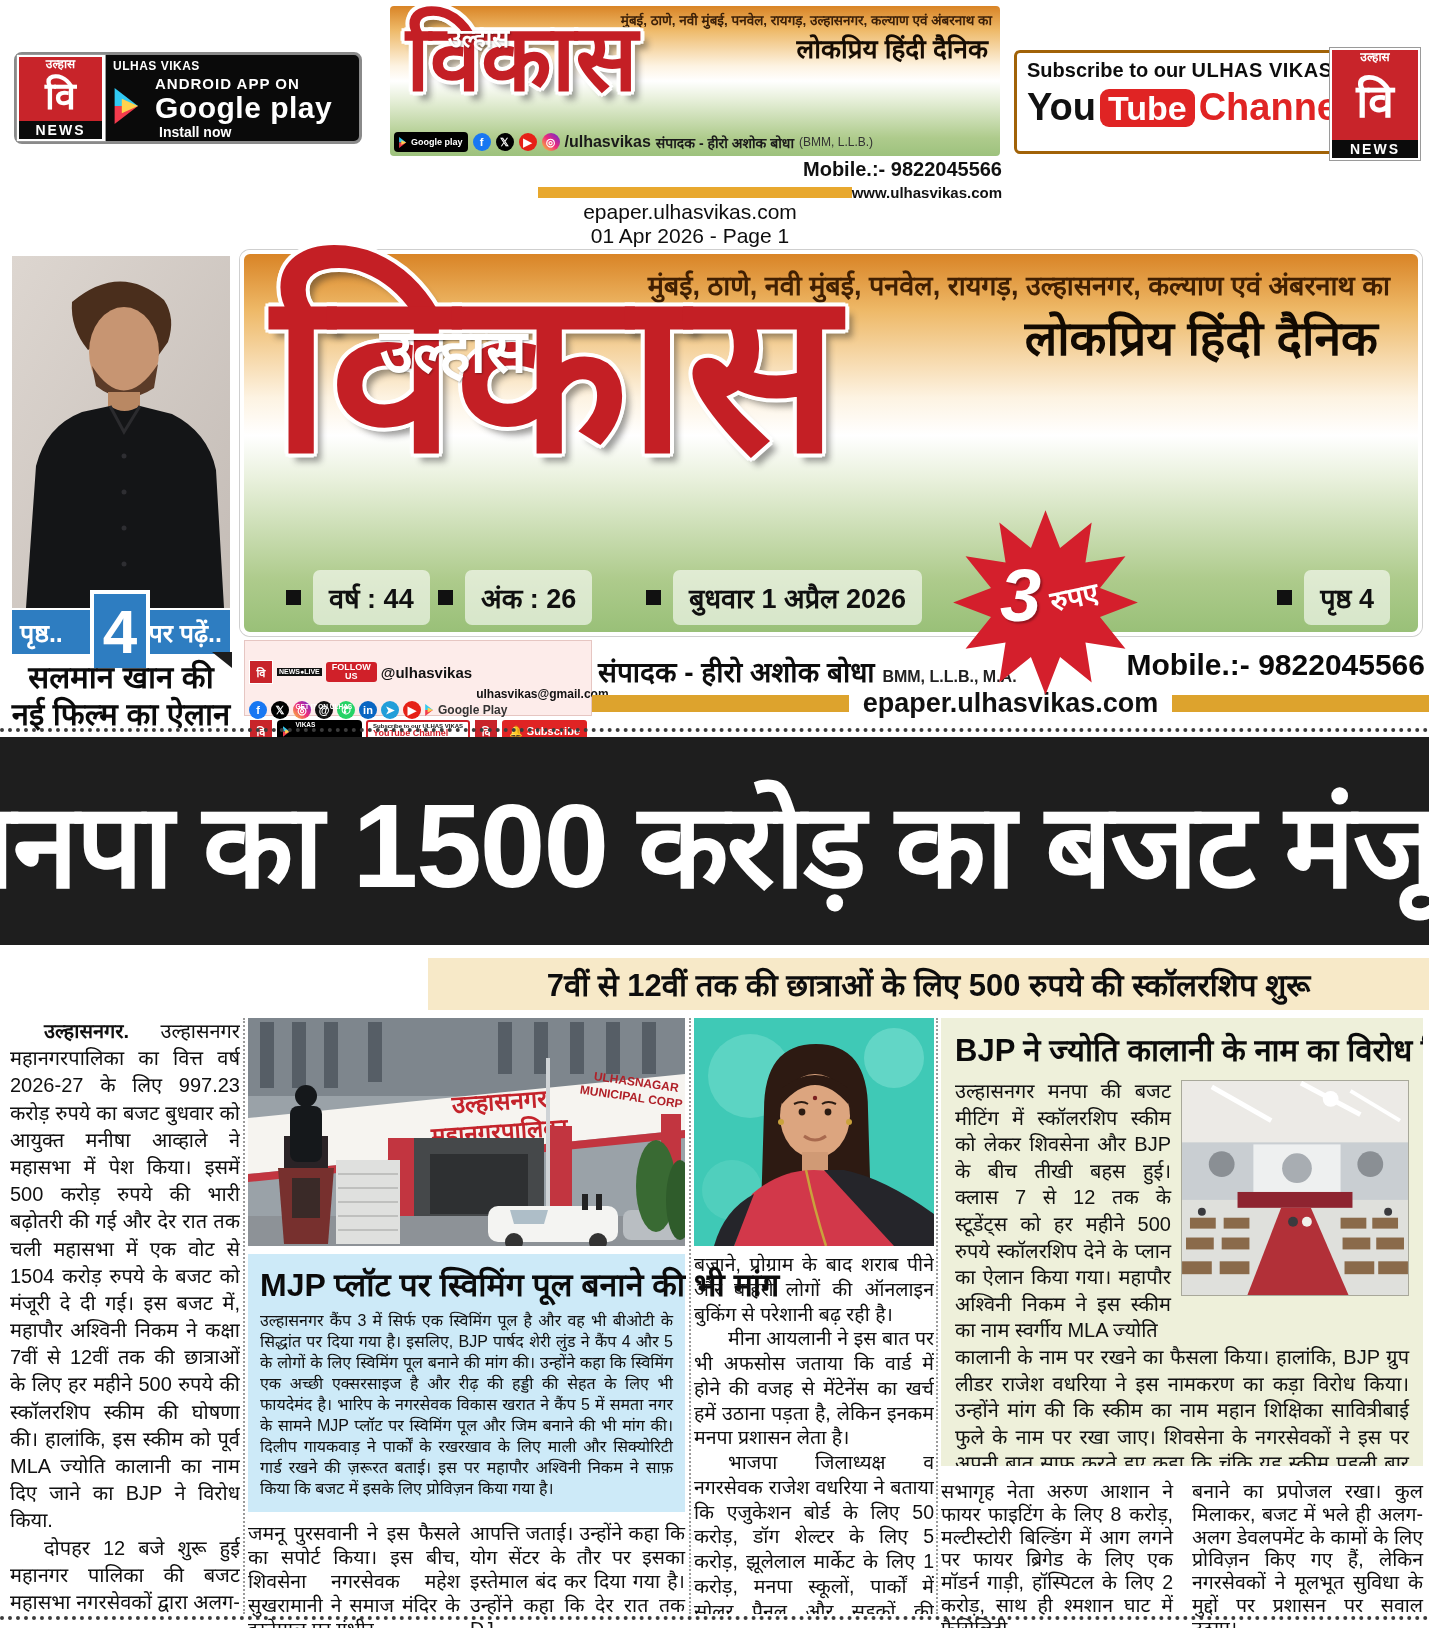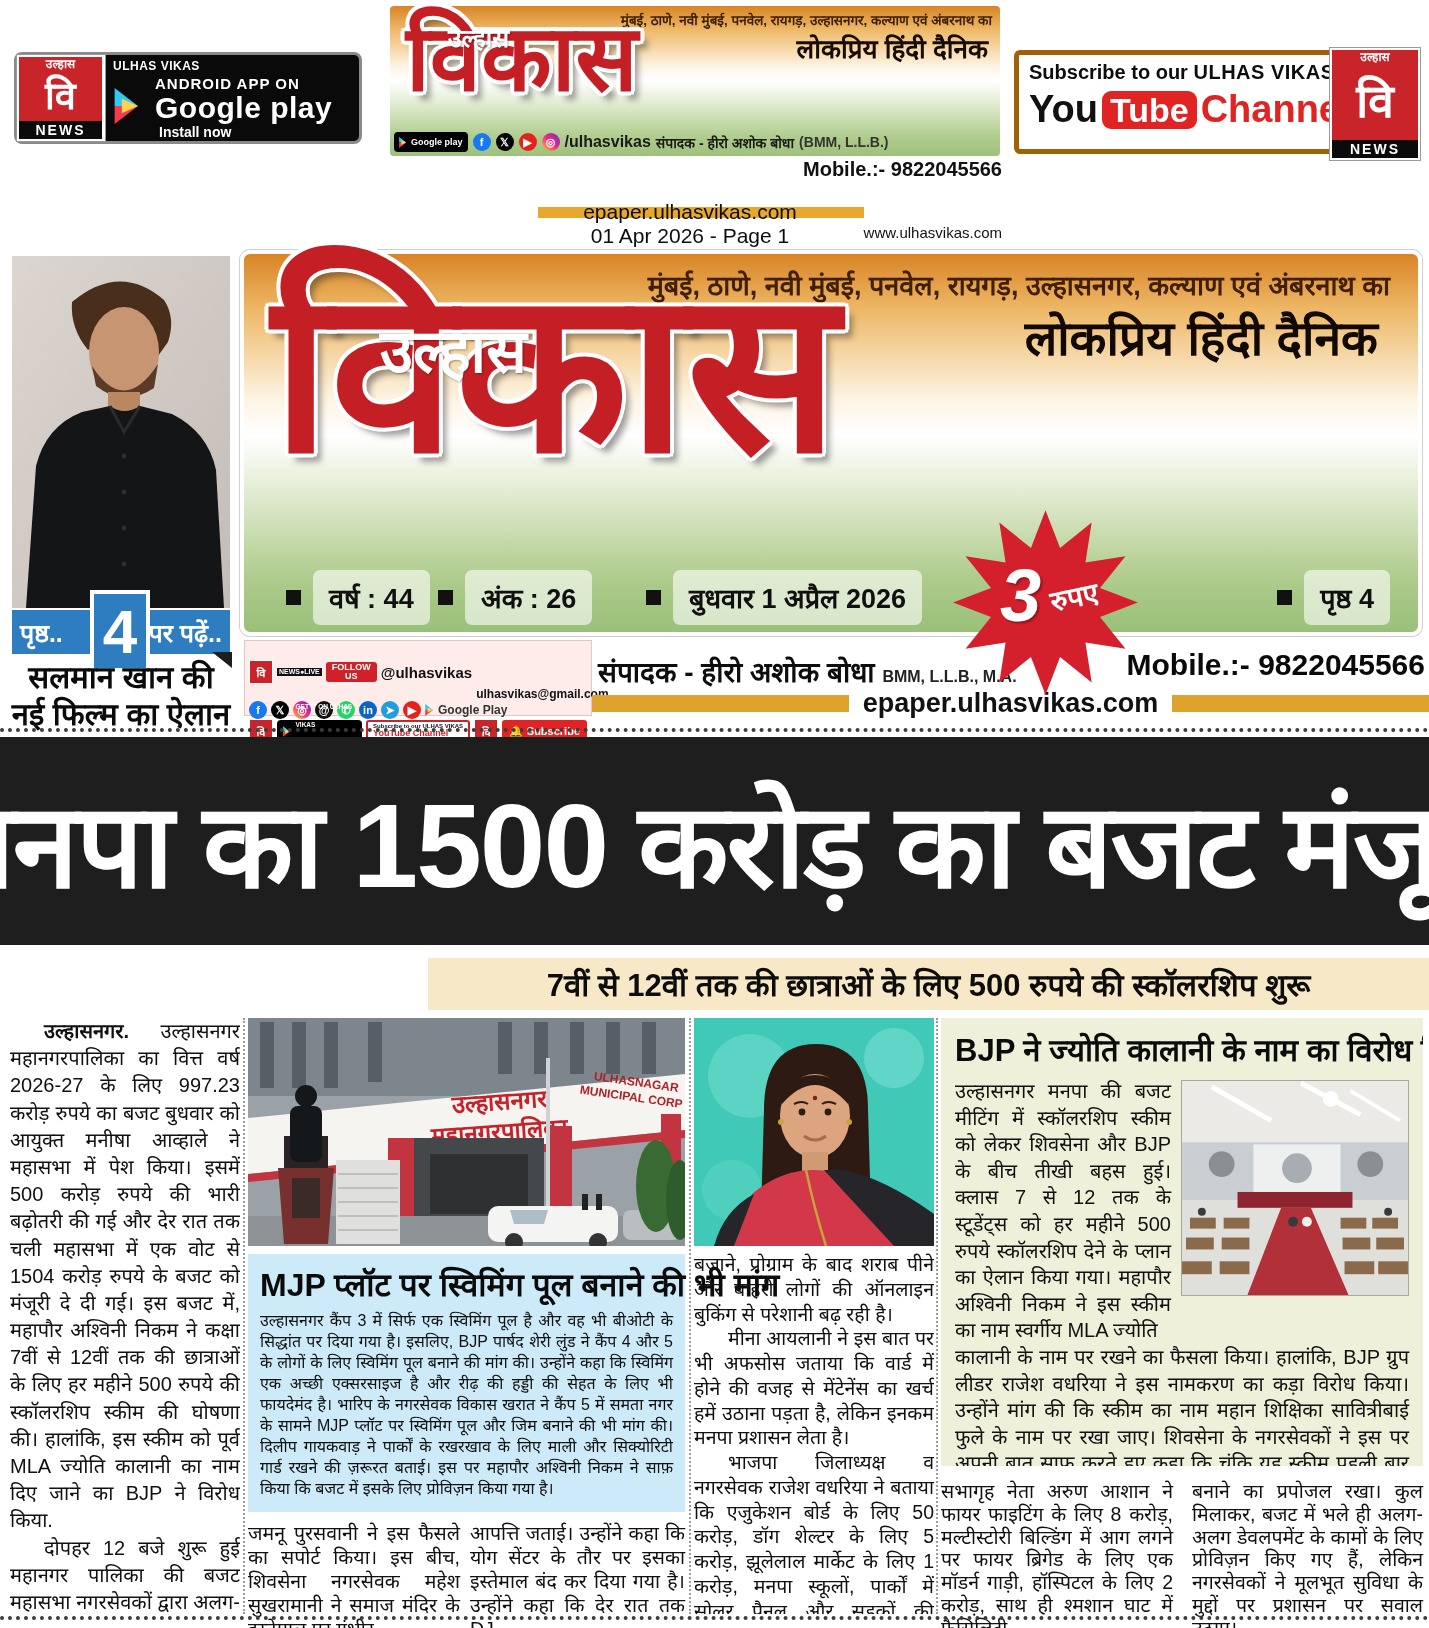--- a/index.html
+++ b/index.html
@@ -39,29 +39,29 @@
   .logo-ulhas{position:absolute;font-weight:bold;color:#fff;text-shadow:1px 1px 2px rgba(0,0,0,.35);}
   .mini-logo .logo-ulhas{left:42px;top:8px;font-size:25px;}
   .mini-social{position:absolute;left:4px;bottom:2px;right:4px;height:24px;display:flex;align-items:center;gap:5px;}
   .mini-gp{background:#000;color:#fff;border-radius:4px;height:20px;display:flex;align-items:center;gap:3px;padding:0 5px;font-size:9px;font-weight:bold;}
   .dot-ic{width:18px;height:18px;border-radius:50%;display:inline-flex;align-items:center;justify-content:center;
           color:#fff;font-size:11px;font-weight:bold;flex:0 0 auto;}
   .ic-fb{background:#1877f2;} .ic-x{background:#000;} .ic-yt{background:#e62117;} .ic-ig{background:linear-gradient(45deg,#f9ce34,#ee2a7b,#6228d7);}
   .ic-th{background:#101010;} .ic-wa{background:#25d366;} .ic-li{background:#0a66c2;} .ic-tg{background:#229ed9;}
   .mini-handle{font-size:16px;font-weight:bold;color:#1a1a1a;}
   .mini-editor{font-size:14px;font-weight:bold;color:#1a1a1a;}
-  .mini-quals{font-size:14px;font-weight:bold;color:#333;}
+  .mini-quals{font-size:12px;font-weight:normal;color:#333;}
   .mini-bottom{position:relative;height:44px;}
   .mini-mobile{position:absolute;right:0;top:0;font-size:20px;font-weight:bold;}
   .mini-goldrow{position:absolute;left:150px;right:0;top:26px;display:flex;align-items:center;}
   .mini-goldrow .gold{flex:1;height:11px;background:#e8a82e;}
-  .mini-site{font-size:15px;font-weight:normal;white-space:nowrap;margin-top:40px;}
-
-  
-  #yt-badge{left:1014px;top:50px;width:322px;height:104px;background:#fff;border:5px solid #a16207;border-radius:6px;
+  .mini-site{font-size:15px;font-weight:bold;white-space:nowrap;}
+
+  
+  #yt-badge{left:1014px;top:50px;width:322px;height:104px;background:#fff;border:3px solid #a16207;border-radius:6px;
             box-sizing:border-box;padding:6px 10px;}
   .ytb-l1{font-size:20px;font-weight:bold;color:#0d0d0d;white-space:nowrap;}
   .ytb-l1 .b2{letter-spacing:.5px;}
   .ytb-l2{display:flex;align-items:center;gap:4px;margin-top:4px;}
   .ytb-you{font-size:38px;font-weight:bold;color:#111;}
   .ytb-tube{font-size:34px;font-weight:bold;color:#fff;background:#e02424;border-radius:9px;padding:2px 8px;line-height:1;}
   .ytb-ch{font-size:38px;font-weight:bold;color:#e02424;}
   #yt-logo{left:1330px;top:48px;width:90px;height:112px;}
   #yt-logo .uv-char{font-size:46px;}
 

